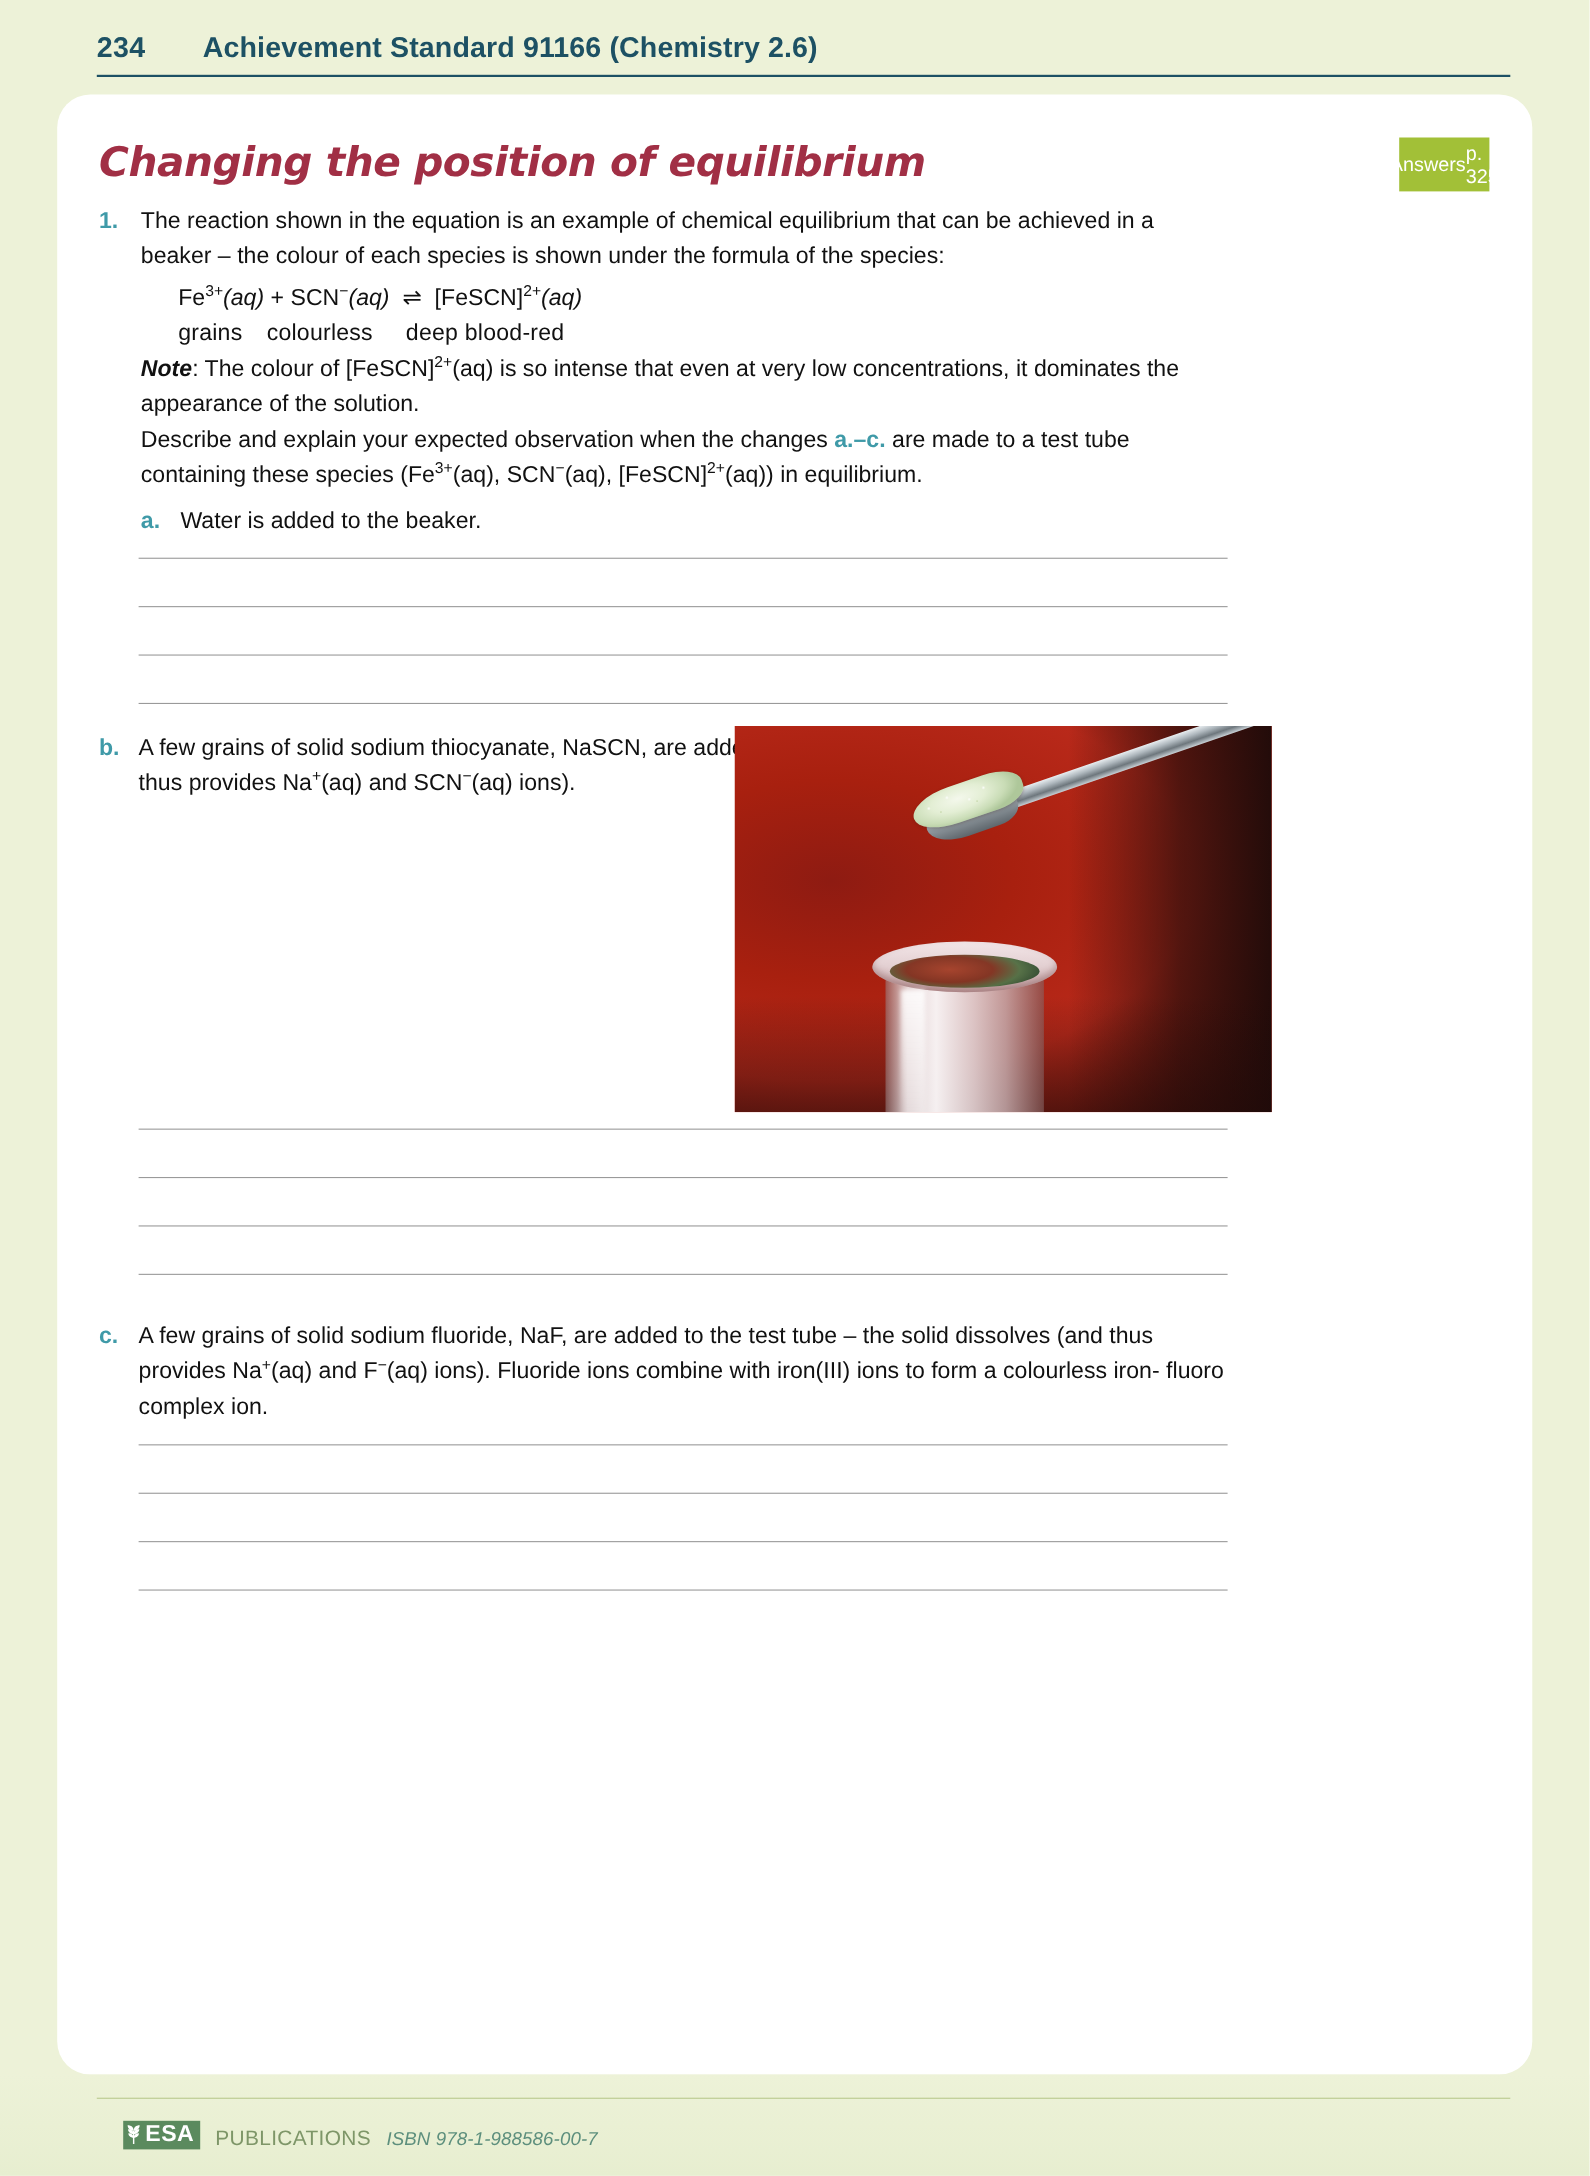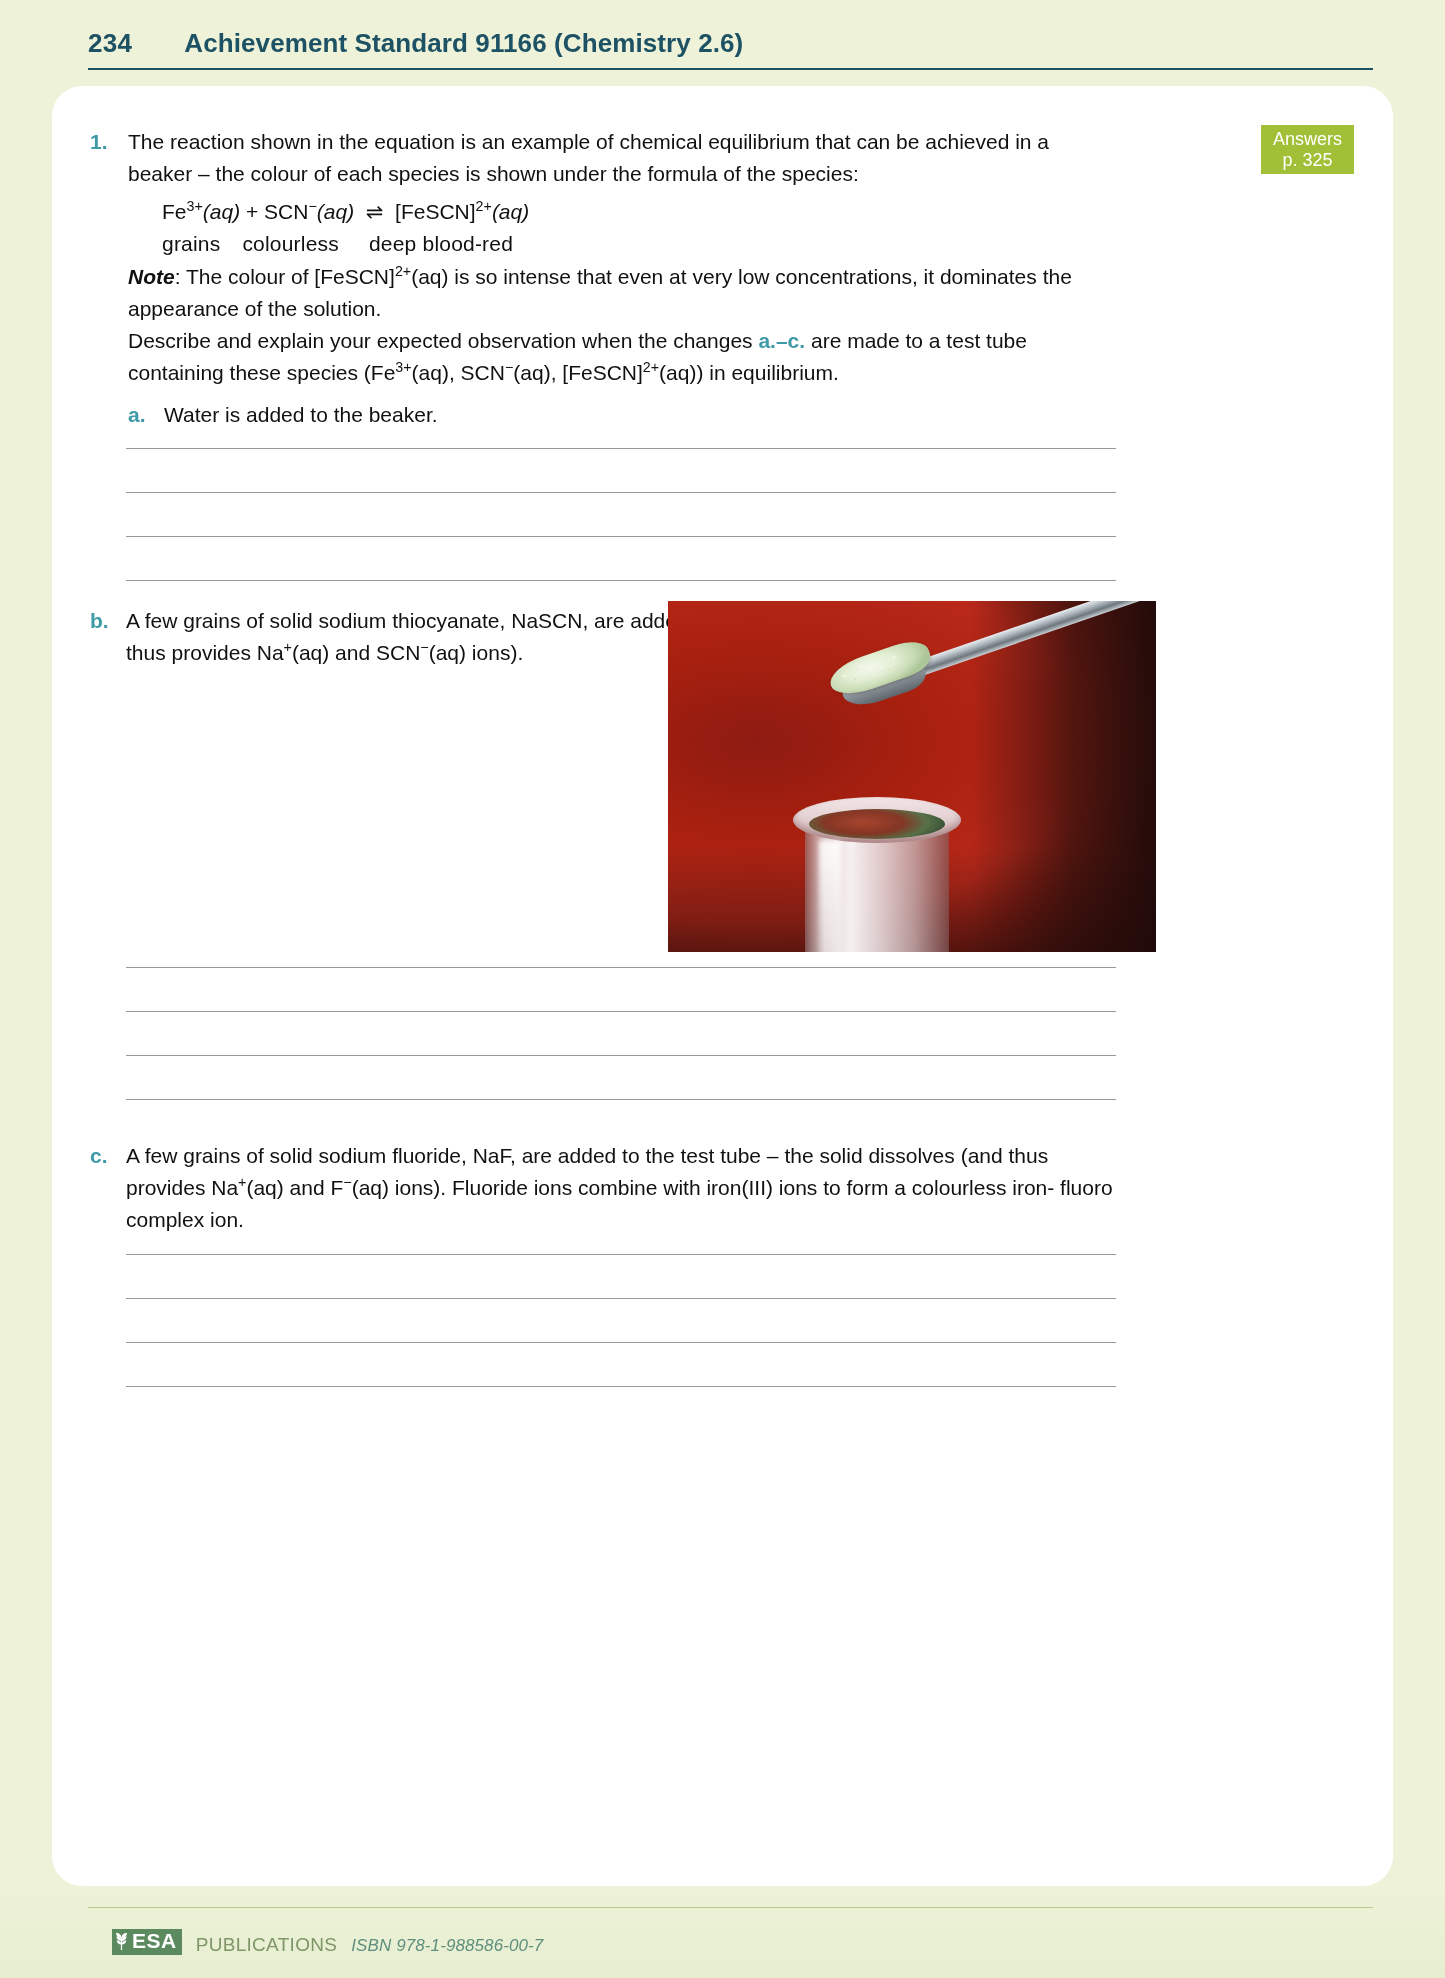--- a/index.html
+++ b/index.html
@@ -53,26 +53,26 @@
     height: 1800px;
     background: #ffffff;
     border-radius: 30px;
   }
 
   
   .answers-badge {
     position: absolute;
     right: 39px;
     top: 39px;
-    width: 93px;
+    width: 82px;
     height: 49px;
     background: #a2c037;
     color: #ffffff;
     display: flex;
-    flex-direction: column;
+    flex-direction: row;
     align-items: center;
     justify-content: center;
     line-height: 1.12;
     font-size: 18px;
     margin-left: 13px;
   }
 
   
   .content {
     position: absolute;
@@ -347,20 +347,21 @@
 
 <div class="card">
 
   <div class="answers-badge">
     <span>Answers</span>
     <span>p. 325</span>
   </div>
 
   <div class="content">
 
+    <h1 class="section-title">Changing the position of equilibrium</h1>
 
     <div class="qrow">
       <div class="qnum">1.</div>
       <div class="qbody">
 
         <p>
           <span>The reaction shown in the equation is an example of chemical equilibrium that can be achieved in a beaker –</span>
           <span>the colour of each species is shown under the formula of the species:</span>
         </p>
 

